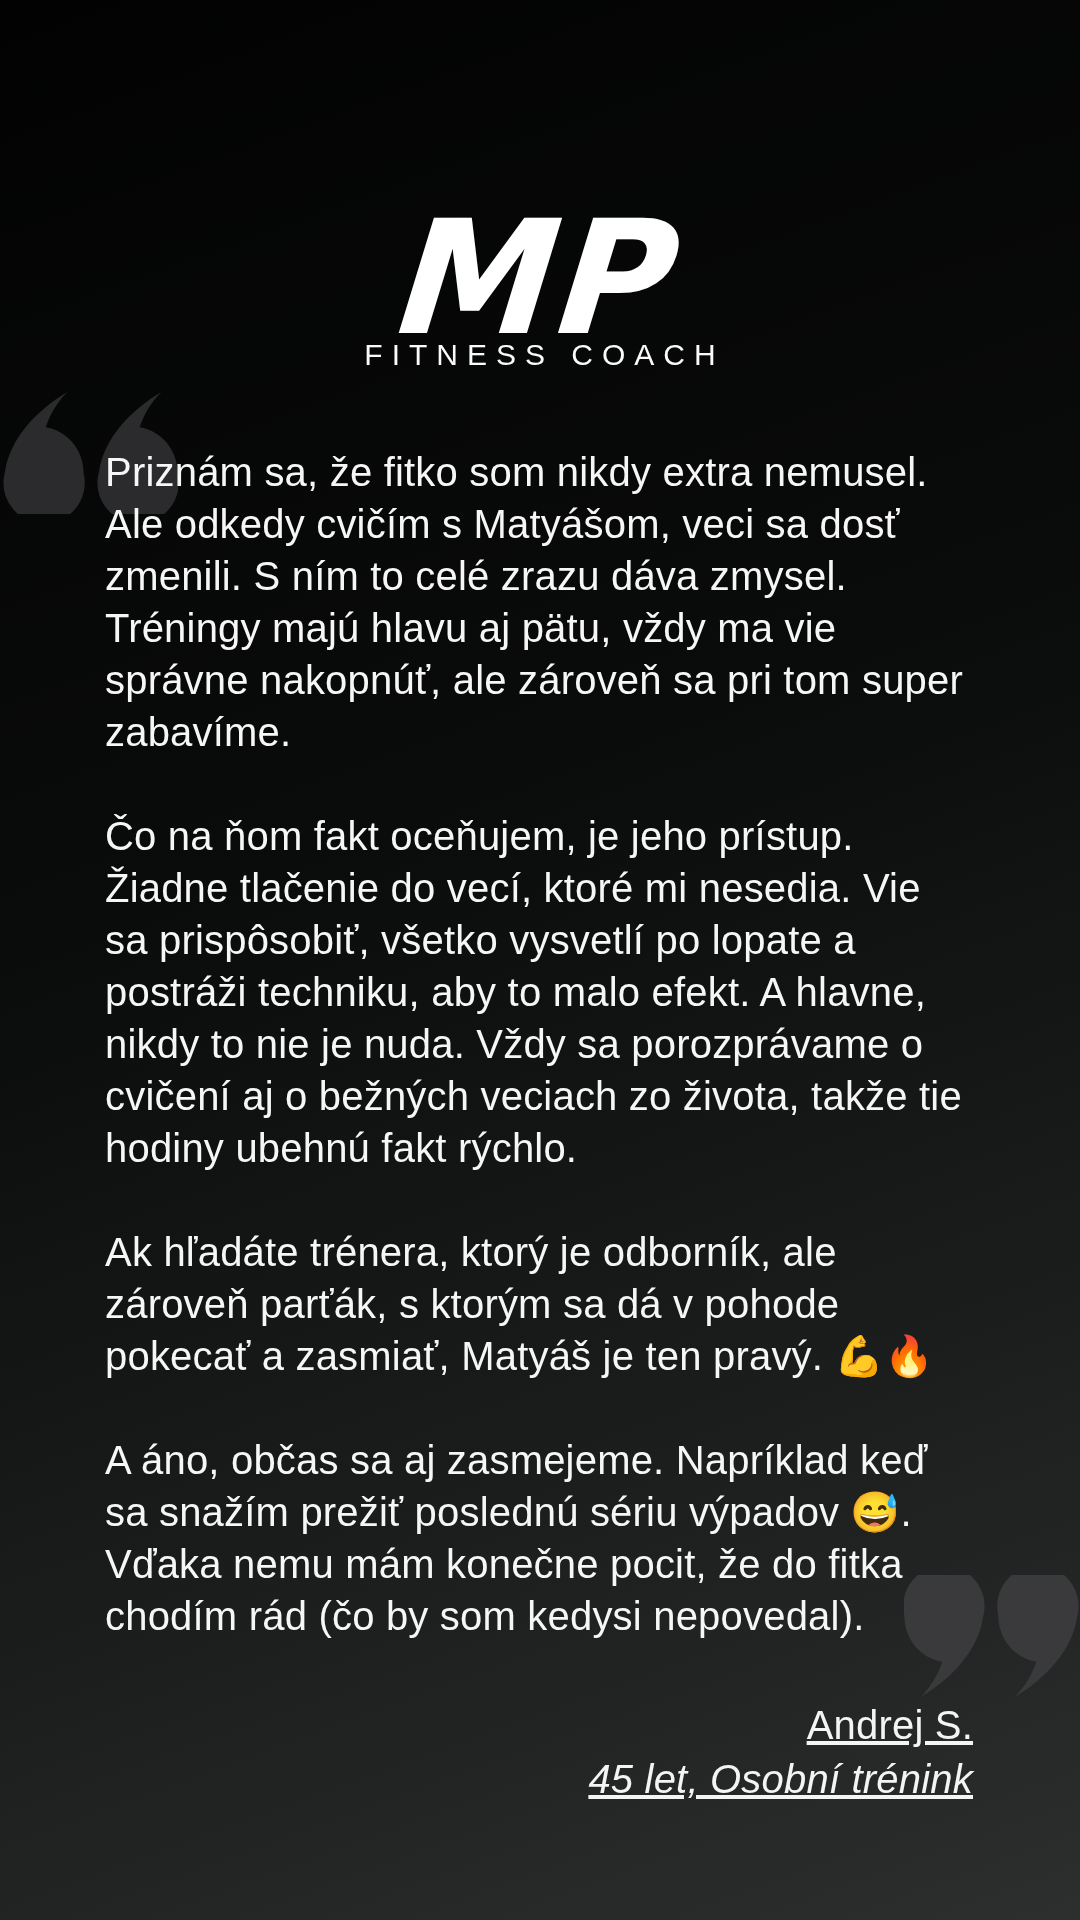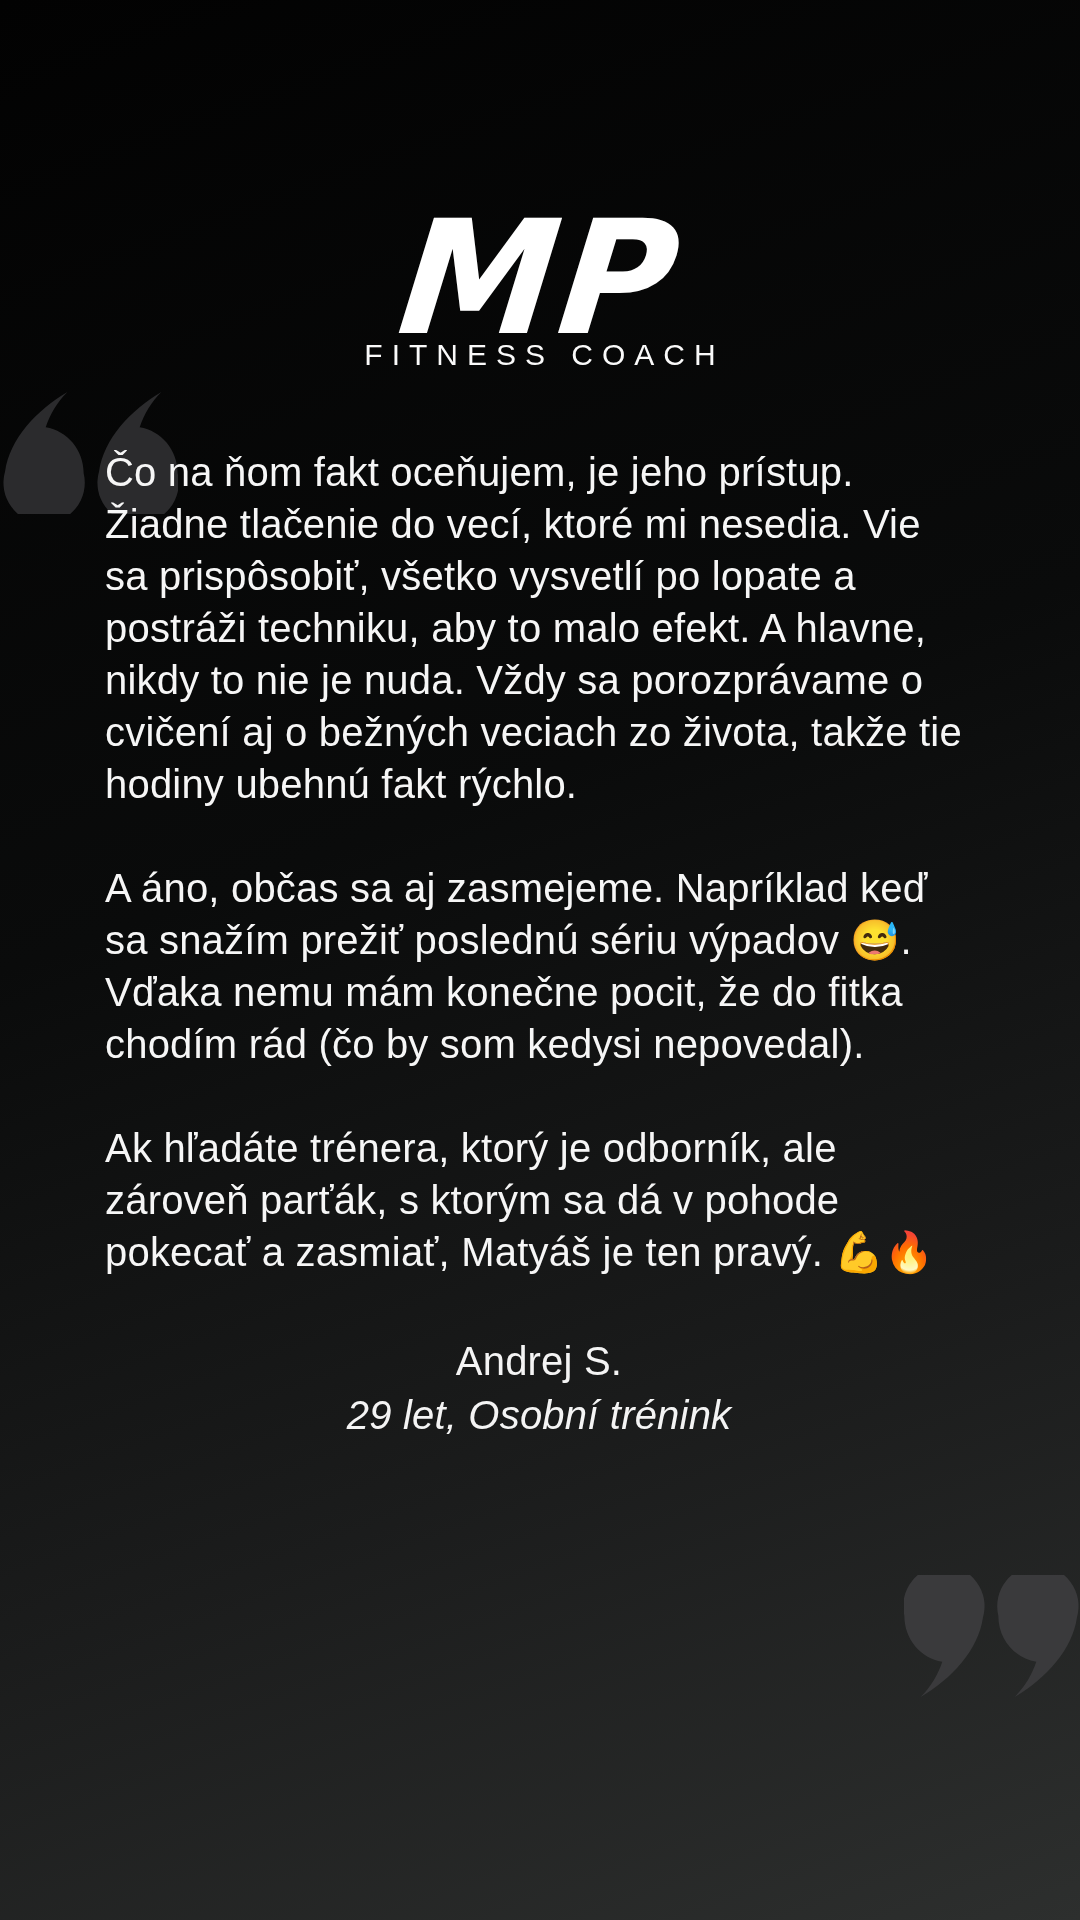--- a/index.html
+++ b/index.html
@@ -73,23 +73,24 @@
     font-weight: 500;
     letter-spacing: 0.2px;
   }
   .qp {
     margin: 0 0 52px 0;
   }
 
   
   .attribution {
     margin-top: 56px;
-    text-align: center;
+    text-align: right;
     font-weight: 400;
     color: #f4f4f4;
+    text-decoration: underline;
   }
   .author-name {
     line-height: 54px;
   }
   .author-details {
     line-height: 54px;
     font-style: italic;
   }
 </style>
 </head>
@@ -110,23 +111,24 @@
   </svg>
 
   <svg class="qmark qmark-close" viewBox="0 0 194 135" width="176" height="122" aria-hidden="true">
     <g fill="#3a3a3c">
       <path d="M72 0 C38 20 8 52 3 88 A45 45 0 1 0 90 90 C90 64 72 43 48 39 C53 24 61 11 72 0 Z"></path>
       <path transform="translate(104,0)" d="M72 0 C38 20 8 52 3 88 A45 45 0 1 0 90 90 C90 64 72 43 48 39 C53 24 61 11 72 0 Z"></path>
     </g>
   </svg>
 
   <div class="quote">
+    <p class="qp">Priznám sa, že fitko som nikdy extra nemusel. Ale odkedy cvičím s Matyášom, veci sa dosť zmenili. S ním to celé zrazu dáva zmysel. Tréningy majú hlavu aj pätu, vždy ma vie správne nakopnúť, ale zároveň sa pri tom super zabavíme.</p>
     <p class="qp">Čo na ňom fakt oceňujem, je jeho prístup. Žiadne tlačenie do vecí, ktoré mi nesedia. Vie sa prispôsobiť, všetko vysvetlí po lopate a postráži techniku, aby to malo efekt. A hlavne, nikdy to nie je nuda. Vždy sa porozprávame o cvičení aj o bežných veciach zo života, takže tie hodiny ubehnú fakt rýchlo.</p>
+    <p class="qp">Ak hľadáte trénera, ktorý je odborník, ale zároveň parťák, s ktorým sa dá v pohode pokecať a zasmiať, Matyáš je ten pravý. 💪🔥</p>
     <p class="qp">A áno, občas sa aj zasmejeme. Napríklad keď sa snažím prežiť poslednú sériu výpadov 😅. Vďaka nemu mám konečne pocit, že do fitka chodím rád (čo by som kedysi nepovedal).</p>
-    <p class="qp">Ak hľadáte trénera, ktorý je odborník, ale zároveň parťák, s ktorým sa dá v pohode pokecať a zasmiať, Matyáš je ten pravý. 💪🔥</p>
 
     <div class="attribution">
       <div class="author-name">Andrej S.</div>
-      <div class="author-details">29 let, Osobní trénink</div>
+      <div class="author-details">45 let, Osobní trénink</div>
     </div>
   </div>
 
 </div>
 
 </body></html>

